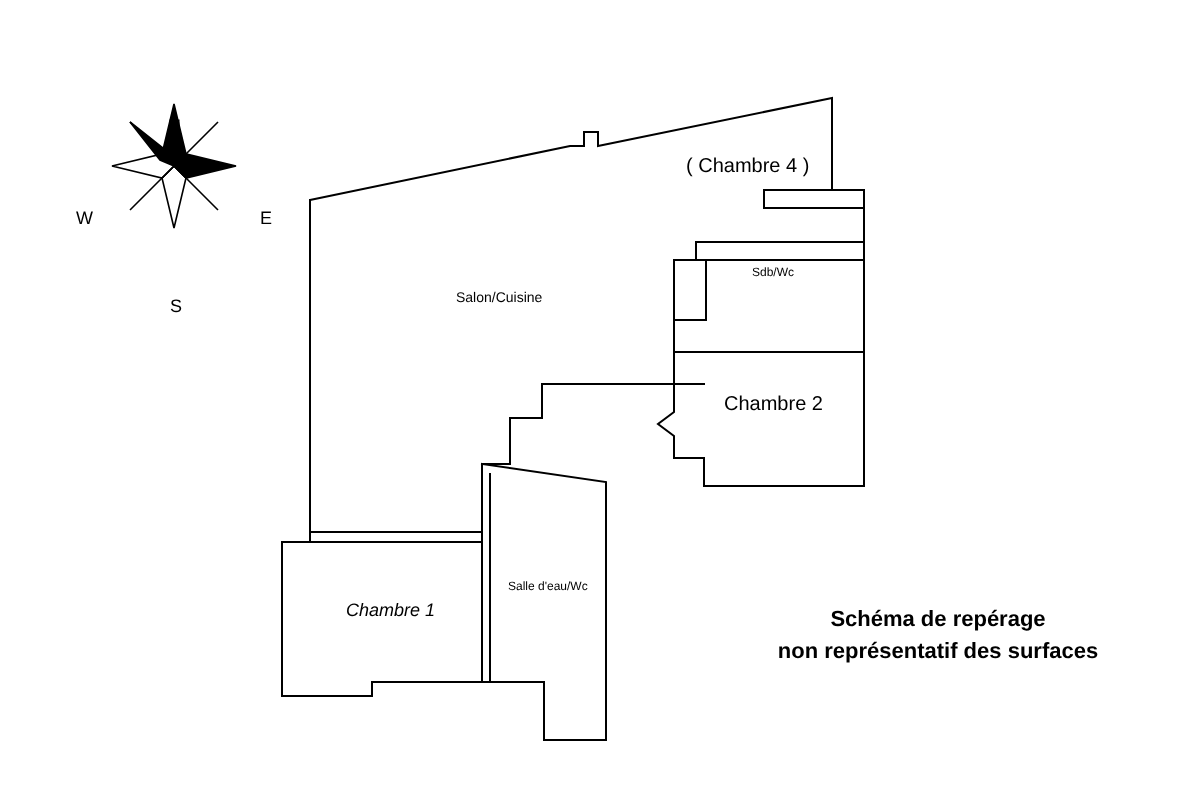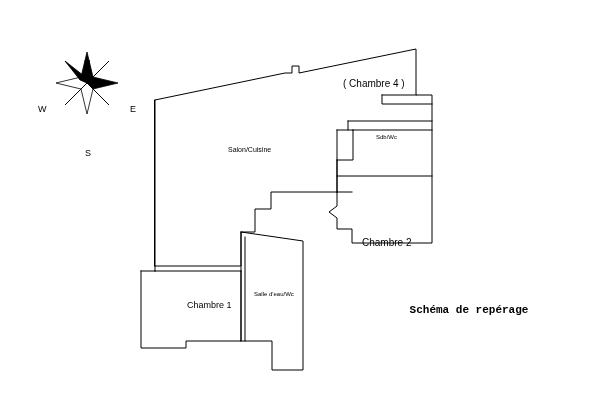--- a/index.html
+++ b/index.html
@@ -47,42 +47,42 @@
   }
   .lbl-sdb {
     font-size: 6px;
     left: 376px;
     top: 134px;
   }
   .lbl-chambre2 {
     font-size: 10px;
     left: 362px;
     top: 197px;
-    margin-top: 40px;
   }
   .lbl-chambre1 {
     font-size: 9px;
-    left: 187px;
+    left: 173px;
     top: 300px;
+    font-style: italic;
   }
   .lbl-salledeau {
     font-size: 6px;
     left: 254px;
     top: 291px;
   }
   .caption {
     position: absolute;
     left: 374px;
     top: 303px;
     width: 190px;
     text-align: center;
     font-size: 11px;
     font-weight: bold;
     line-height: 1.45;
-    font-family: Liberation Mono, monospace;
+    font-family: Liberation Sans, sans-serif;
     color: #000000;
   }
   .compass {
     position: absolute;
     left: 32px;
     top: 28px;
     width: 110px;
     height: 110px;
   }
   .compass-letter {
@@ -179,15 +179,16 @@
 
   <span class="room-label lbl-salon">Salon/Cuisine</span>
   <span class="room-label lbl-chambre3">( Chambre 4 )</span>
   <span class="room-label lbl-sdb">Sdb/Wc</span>
   <span class="room-label lbl-chambre2">Chambre 2</span>
   <span class="room-label lbl-chambre1">Chambre 1</span>
   <span class="room-label lbl-salledeau">Salle d'eau/Wc</span>
 
   <div class="caption">
     <div>Schéma de repérage</div>
+    <div>non représentatif des surfaces</div>
   </div>
 
 </div>
 
 </body></html>

